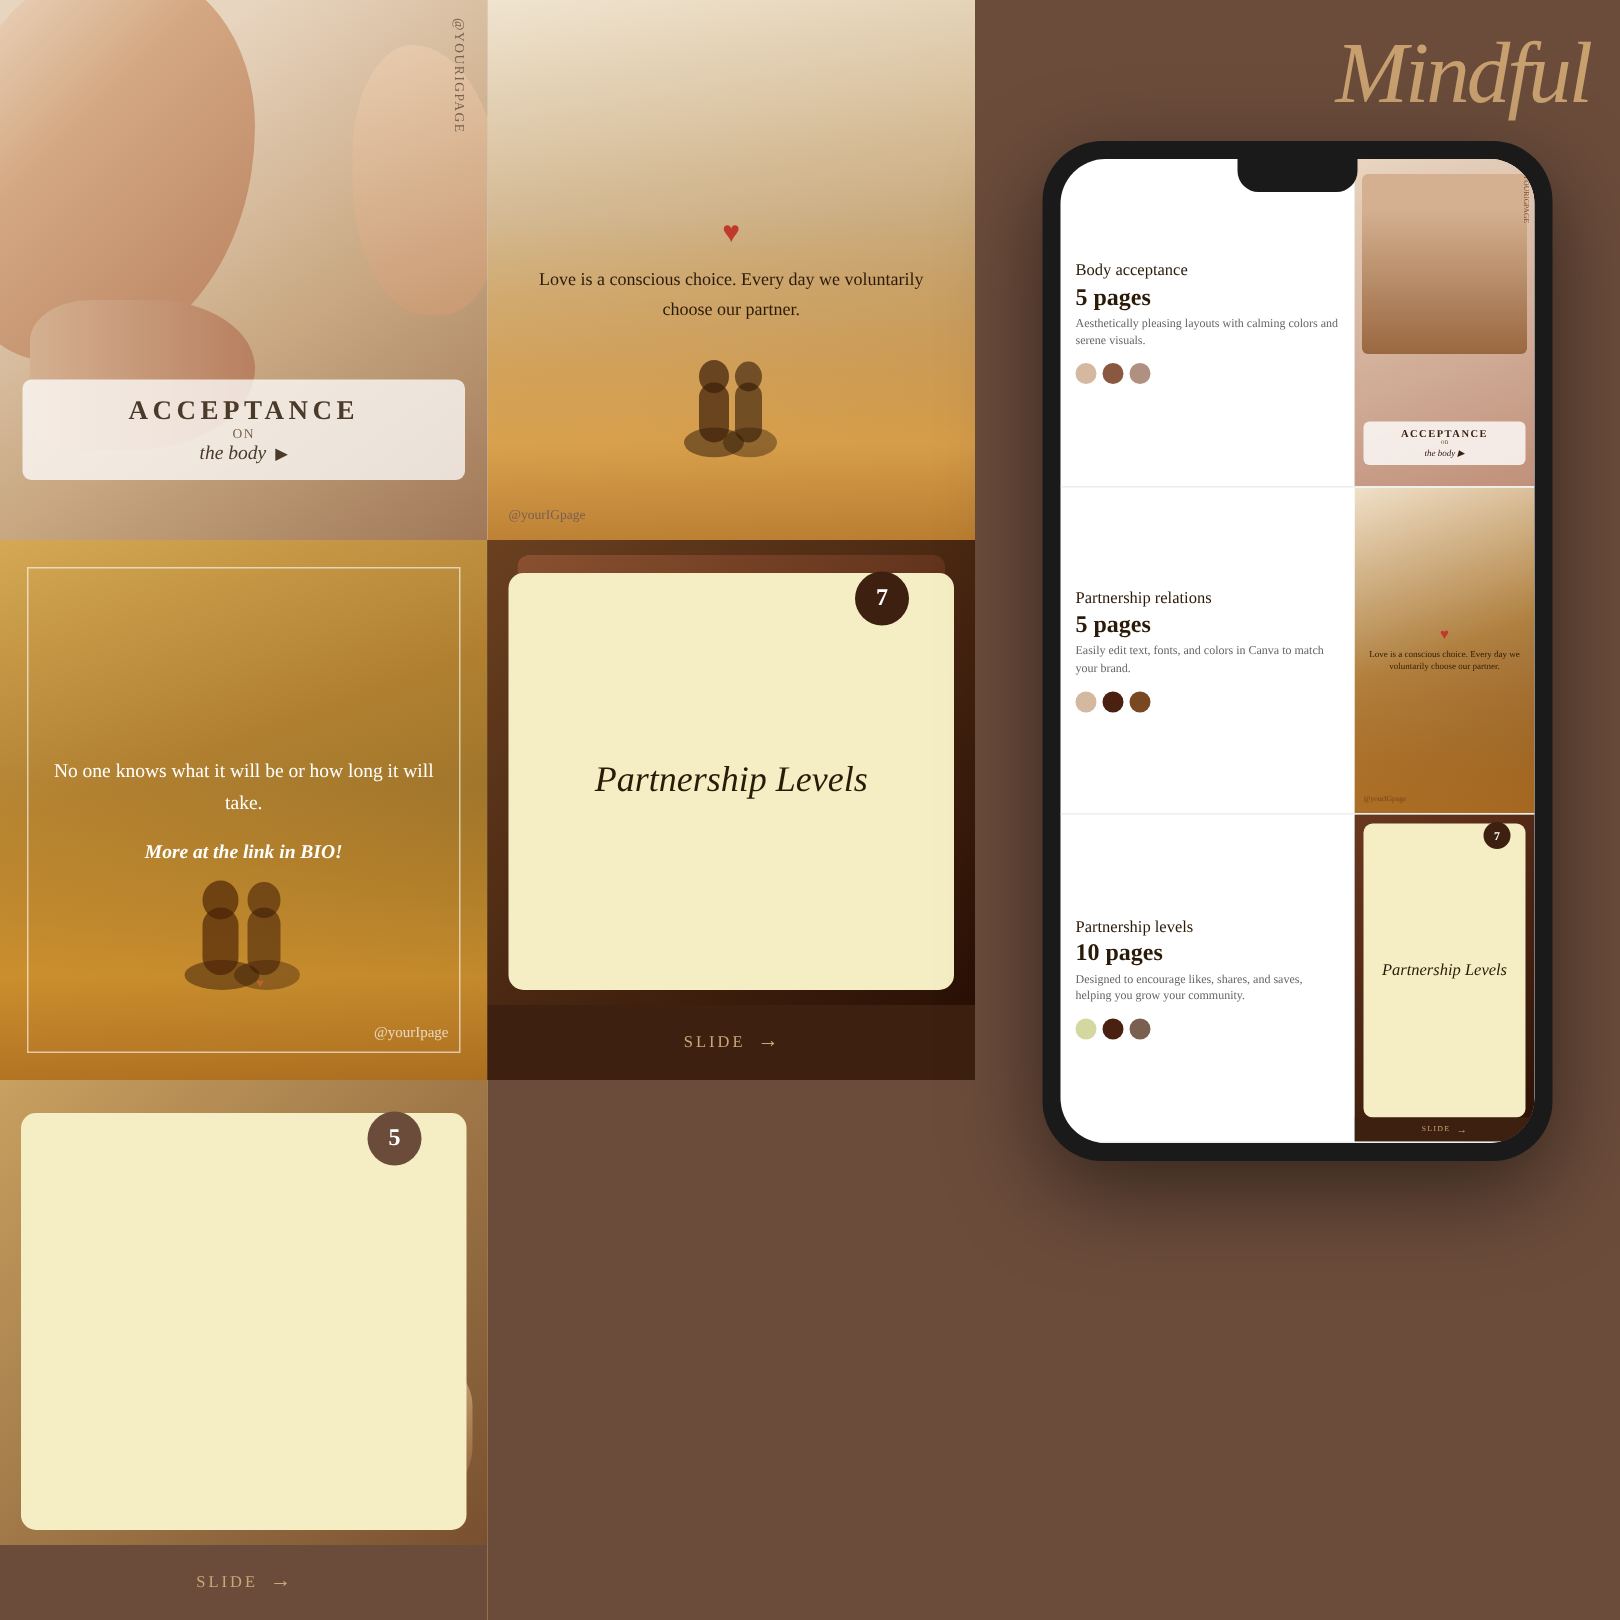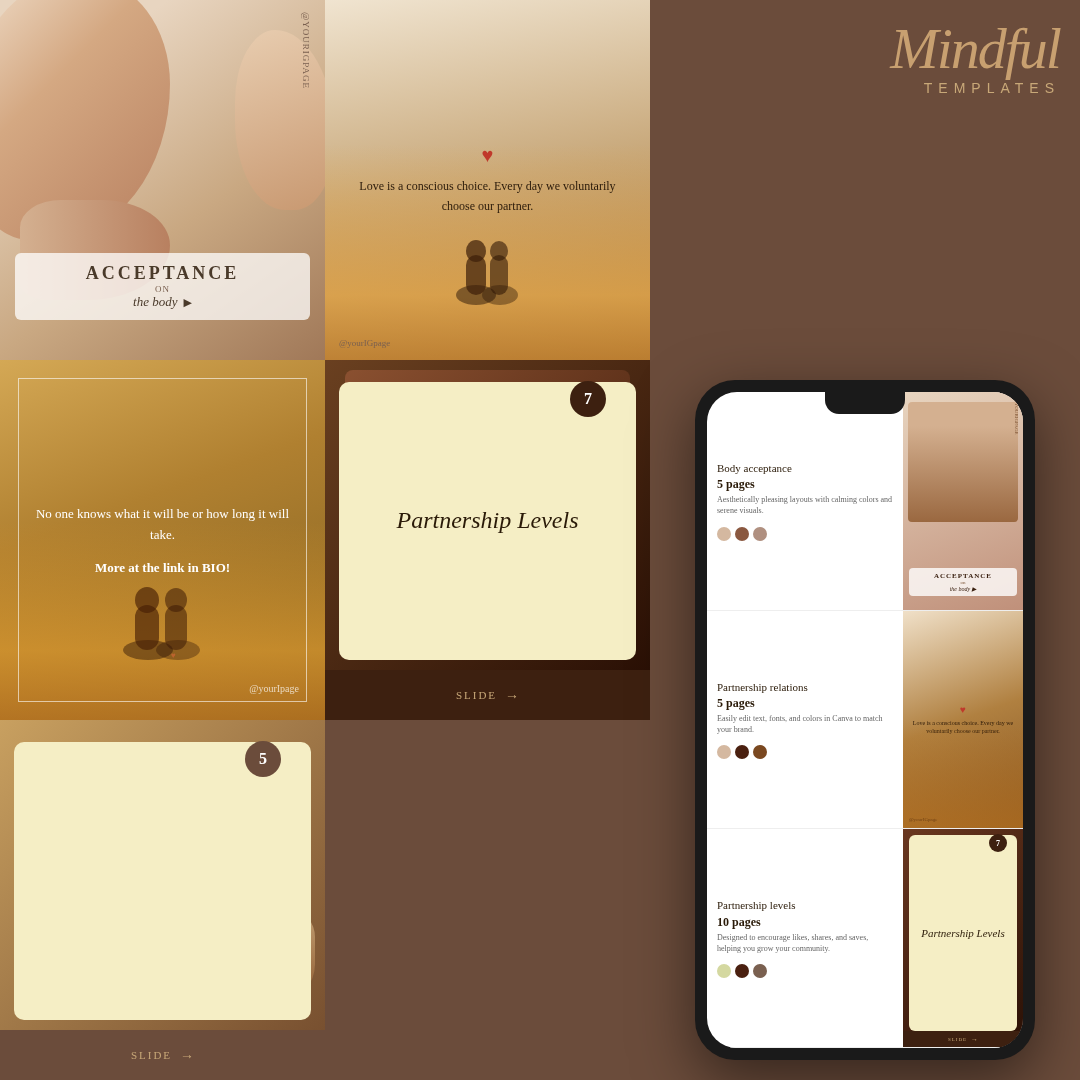--- a/index.html
+++ b/index.html
@@ -177,20 +177,21 @@
     }
     .tile-4-text {
       font-size: 13px;
       color: #fff;
       line-height: 1.6;
       margin-bottom: 14px;
     }
     .tile-4-link {
       font-size: 13px;
       color: #fff;
+      font-style: italic;
       font-weight: bold;
     }
     .tile-4-handle {
       position: absolute;
       bottom: 26px;
       right: 26px;
       font-size: 10px;
       color: rgba(255,255,255,0.7);
     }
     .sunset2-overlay {
@@ -352,21 +353,21 @@
       letter-spacing: 6px;
       text-transform: uppercase;
       font-family: Arial, sans-serif;
       margin-top: 2px;
     }
 
     
     .phone-wrapper {
       flex: 1;
       display: flex;
-      align-items: flex-end;
+      align-items: flex-start;
       justify-content: center;
     }
     .phone-mockup {
       width: 340px;
       height: 680px;
       background: #1a1a1a;
       border-radius: 40px;
       padding: 12px;
       position: relative;
       box-shadow: 0 20px 60px rgba(0,0,0,0.5);
@@ -414,21 +415,21 @@
       flex-direction: column;
       justify-content: center;
     }
     .ps-title {
       font-size: 11px;
       color: #2a1a08;
       font-weight: normal;
       line-height: 1.3;
     }
     .ps-pages {
-      font-size: 12px;
+      font-size: 16px;
       font-weight: bold;
       color: #2a1a08;
       margin: 2px 0;
     }
     .ps-desc {
       font-size: 8px;
       color: #666;
       line-height: 1.4;
       margin-bottom: 6px;
     }
@@ -670,21 +671,20 @@
 
   </div>
 
   <div class="right-panel">
 
     <div class="brand-header">
       <div class="brand-title">
         
         <span style="font-style:italic;font-family:'Georgia',serif;font-size:58px;color:#c8a070;letter-spacing:-2px;">Mindful</span>
       </div>
-      <div class="brand-sub">TEMPLATES</div>
     </div>
 
     <div class="phone-wrapper">
       <div class="phone-mockup">
         <div class="phone-notch"></div>
         <div class="phone-screen">
 
           <div class="phone-content">
 
             <div class="phone-section" style="height:33.33%;">

